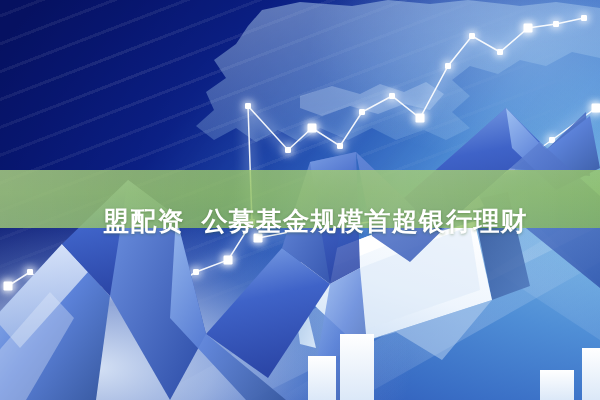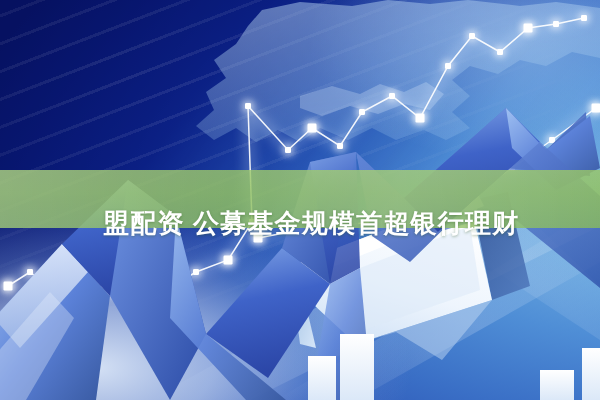--- a/index.html
+++ b/index.html
@@ -82,21 +82,21 @@
   #banner-title{
     position:relative;z-index:2;
     margin-left:103px;
     color:#ffffff;
     font-size:26px;
     font-weight:700;
     letter-spacing:1.2px;
     line-height:1;
     white-space:nowrap;
     text-shadow:0 1px 3px rgba(40,80,20,.38);
-    font-family:Liberation Sans, sans-serif;
+    font-family:Liberation Mono, monospace;
     margin-top:48px;
   }
 </style>
 </head>
 <body>
 
 <div id="stage">
 
   <div class="layer" id="bg-base"></div>
   <div class="layer" id="bg-deep"></div>

